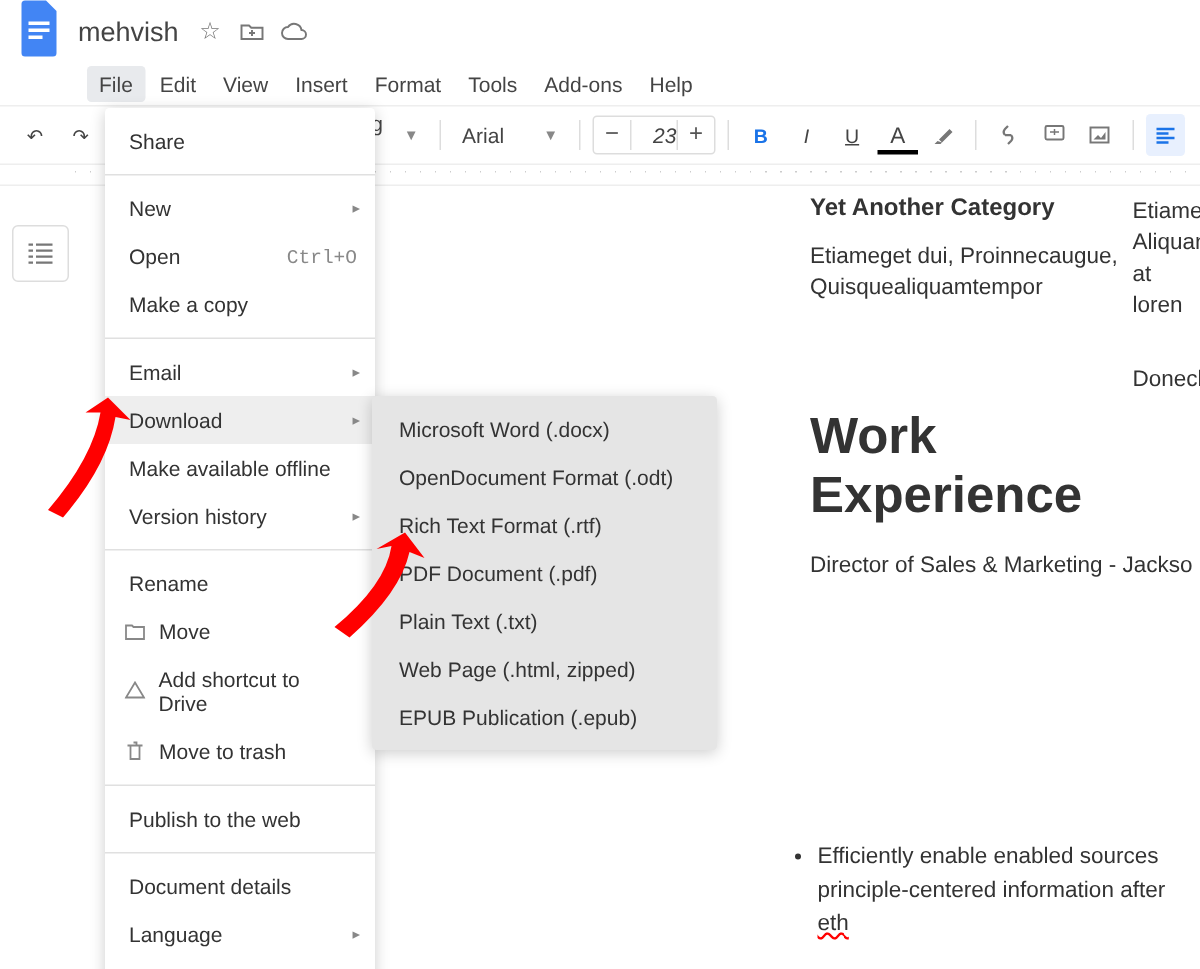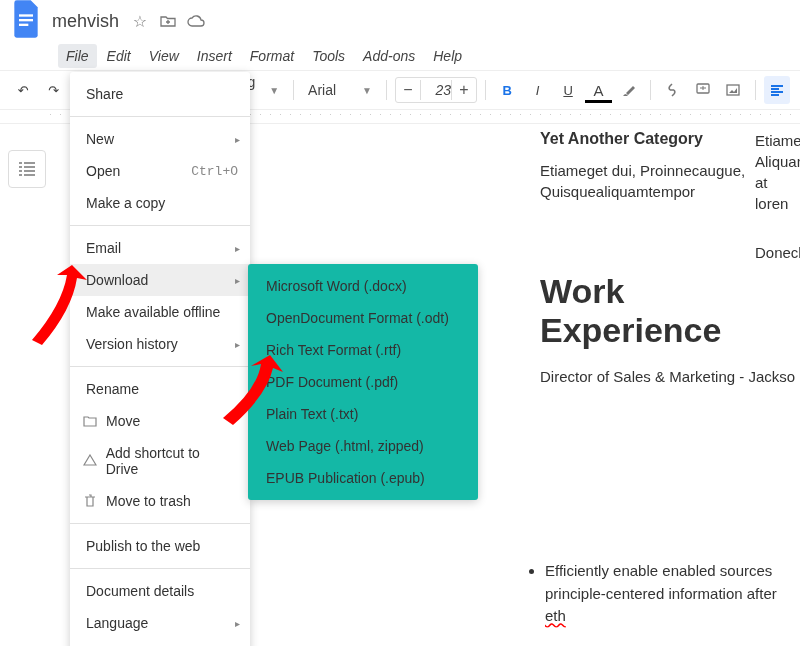--- a/index.html
+++ b/index.html
@@ -3,21 +3,21 @@
   <meta charset="utf-8">
   <style>
     * { margin: 0; padding: 0; box-sizing: border-box; font-family: Arial, sans-serif; }
     body { width: 800px; height: 646px; background: #fff; overflow: hidden; position: relative; }
     .titlebar { display: flex; align-items: center; padding: 6px 12px; height: 42px; }
     .doc-icon { width: 28px; height: 38px; margin-right: 12px; }
     .doc-title { font-size: 18px; color: #444; }
     .title-icons { display: flex; gap: 10px; margin-left: 12px; align-items: center; }
     .title-icons span { color: #777; width: 18px; height: 18px; display: flex; align-items: center; justify-content: center; }
     .menubar { display: flex; align-items: center; gap: 2px; padding: 0 12px 0 58px; height: 28px; font-size: 14px; color: #444; }
-    .menubar .menu-item { padding: 4px 8px; border-radius: 3px; cursor: pointer; font-style: italic; }
+    .menubar .menu-item { padding: 4px 8px; border-radius: 3px; cursor: pointer; }
     .menubar .menu-item.active { background: #e8eaed; }
     .last-edit { margin-left: 12px; color: #777; text-decoration: underline; font-size: 14px; }
     .toolbar { display: flex; align-items: center; gap: 4px; padding: 6px 10px; height: 40px; border-top: 1px solid #eee; border-bottom: 1px solid #eee; font-size: 13px; color: #444; }
     .tbtn { width: 28px; height: 28px; display: flex; align-items: center; justify-content: center; border-radius: 3px; cursor: pointer; }
     .tsep { width: 1px; height: 20px; background: #ddd; margin: 0 4px; }
     .tdrop { display: flex; align-items: center; gap: 6px; padding: 0 6px; height: 28px; cursor: pointer; font-size: 14px; }
     .font-size { display: flex; align-items: center; border: 1px solid #ddd; border-radius: 3px; height: 26px; }
     .font-size .step { width: 24px; text-align: center; cursor: pointer; font-size: 16px; color: #555; }
     .font-size .val { width: 32px; text-align: right; border-left: 1px solid #ddd; border-right: 1px solid #ddd; padding: 2px 0; font-size: 14px; font-style: italic; }
     .bold { font-weight: bold; color: #1a73e8 !important; }
@@ -29,21 +29,21 @@
     .ruler { height: 14px; background: linear-gradient(to right, transparent, transparent); border-bottom: 1px solid #eee; position: relative; padding-left: 50px; }
     .ruler::before { content: ''; position: absolute; left: 50px; right: 0; top: 4px; height: 1px; background: repeating-linear-gradient(90deg, #ccc 0, #ccc 1px, transparent 1px, transparent 10px); }
     .outline-btn { position: absolute; left: 8px; top: 150px; width: 38px; height: 38px; border: 1px solid #ddd; border-radius: 4px; display: flex; align-items: center; justify-content: center; color: #777; background: #fff; }
     .file-menu { position: absolute; left: 70px; top: 72px; width: 180px; background: #fff; box-shadow: 0 2px 10px rgba(0,0,0,0.2); border-radius: 3px; z-index: 100; padding: 6px 0; font-size: 14px; color: #333; }
     .file-menu .item { display: flex; align-items: center; padding: 8px 16px; cursor: pointer; position: relative; }
     .file-menu .item .micon { width: 20px; margin-left: -6px; margin-right: 6px; color: #888; display: flex; align-items: center; justify-content: center; }
     .file-menu .item .arrow { position: absolute; right: 10px; color: #888; font-size: 10px; }
     .file-menu .item .shortcut { position: absolute; right: 12px; color: #888; font-size: 13px; font-family: Liberation Mono, monospace; }
     .file-menu .item.hover { background: #eee; }
     .file-menu .sep { height: 1px; background: #e0e0e0; margin: 6px 0; }
-    .submenu { position: absolute; left: 248px; top: 264px; width: 230px; background: #14b8a6; box-shadow: 0 2px 10px rgba(0,0,0,0.2); border-radius: 3px; z-index: 101; padding: 6px 0; font-size: 14px; color: #333; }
+    .submenu { position: absolute; left: 248px; top: 264px; width: 230px; background: #e5e5e5; box-shadow: 0 2px 10px rgba(0,0,0,0.2); border-radius: 3px; z-index: 101; padding: 6px 0; font-size: 14px; color: #333; }
     .submenu .item { padding: 8px 18px; cursor: pointer; }
     .arrow-red { position: absolute; z-index: 200; }
     .doc-right { position: absolute; right: 0; top: 130px; width: 260px; font-size: 15px; color: #333; }
     .cat-heading { font-weight: bold; font-size: 16px; margin-bottom: 12px; }
     .para { margin-bottom: 10px; line-height: 1.4; }
     .work-heading { font-size: 34px; font-weight: bold; margin-top: 70px; margin-bottom: 18px; }
     .body-text { position: absolute; left: 525px; top: 560px; width: 270px; font-size: 15px; color: #333; line-height: 1.5; }
     .body-text ul { list-style: disc; padding-left: 20px; }
     .body-text li { margin-bottom: 14px; }
     .wavy { text-decoration: underline wavy red; }

